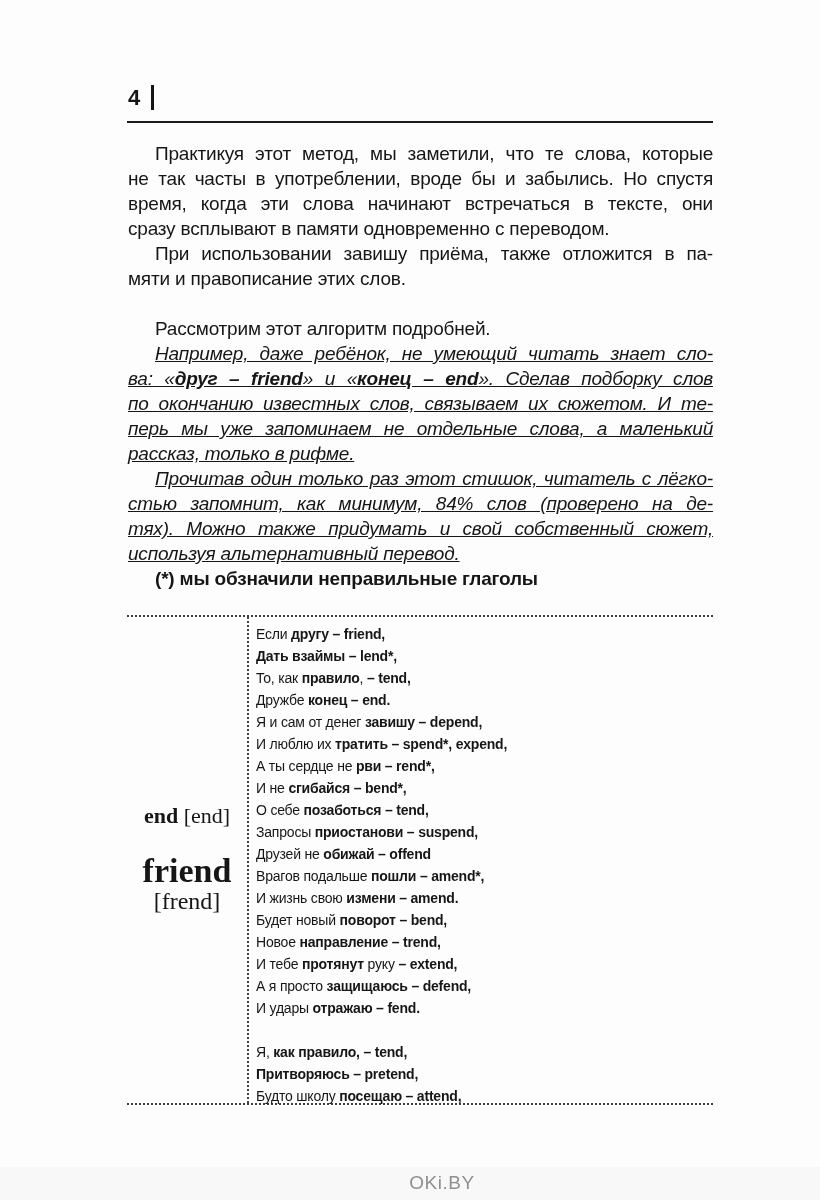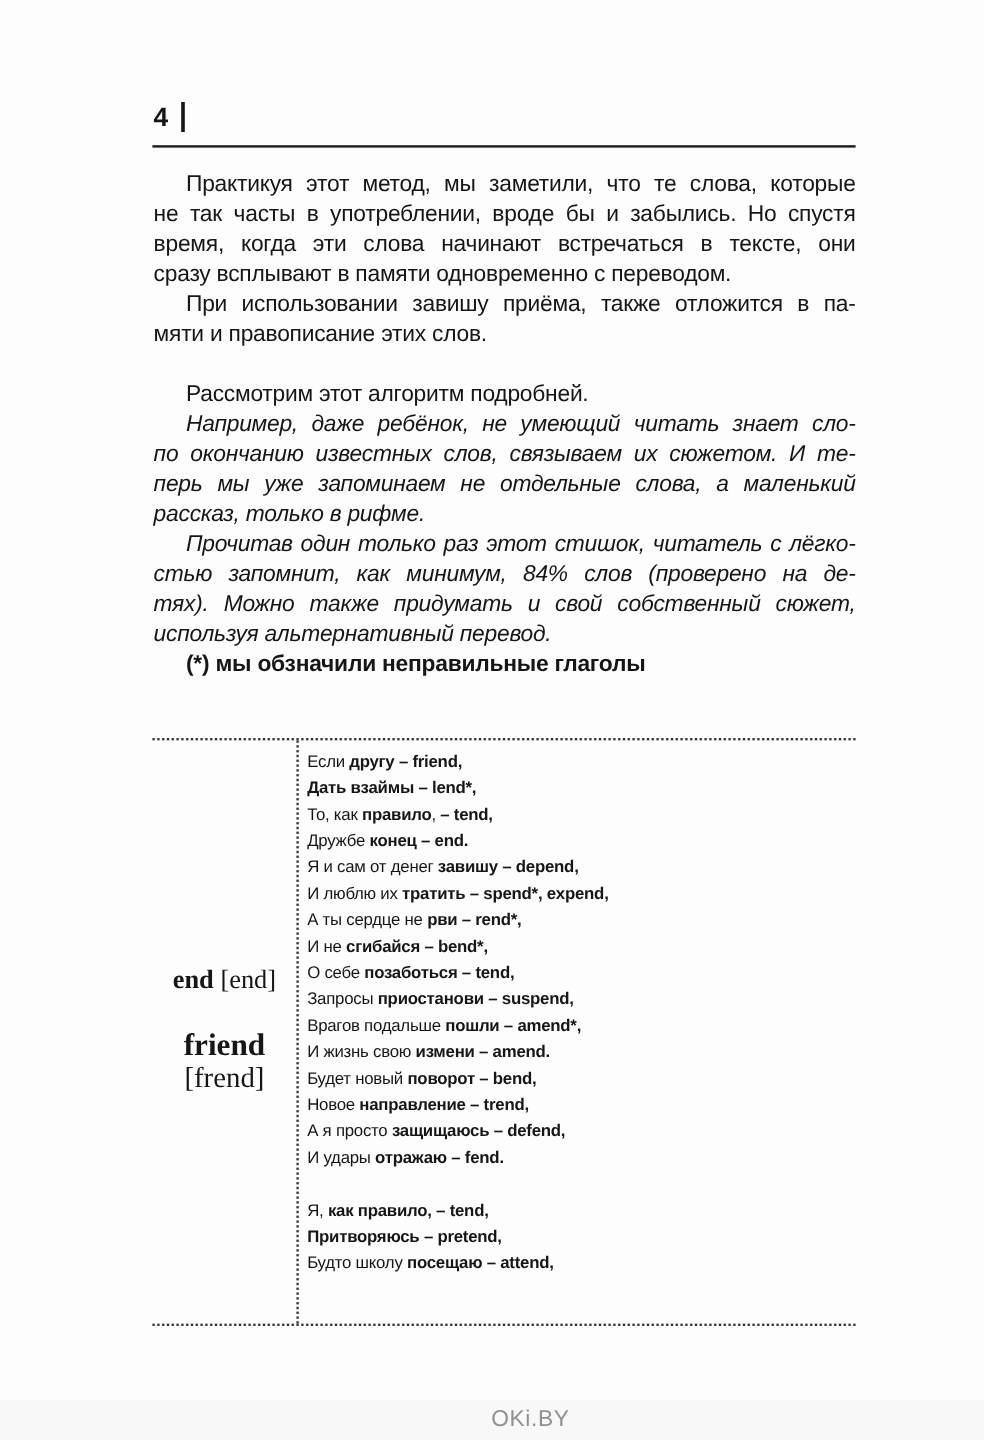--- a/index.html
+++ b/index.html
@@ -10,38 +10,38 @@
   
   .hdr{position:absolute;left:128px;top:85px;font-size:22px;font-weight:bold;}
   .hdr-bar{display:inline-block;width:2.5px;height:25px;background:#151515;margin-left:11px;vertical-align:-5px;}
   .hdr-rule{position:absolute;left:127px;top:121px;width:586px;height:2px;background:#1c1c1c;}
 
   
   .bodytext{position:absolute;left:128px;top:141px;width:585px;
             font-size:19px;line-height:25px;letter-spacing:-0.2px;}
   .para{margin:0;}
   .para.gap{margin-top:25px;}
-  .para.italic{font-style:italic;}
+  .para.italic{font-style:italic;text-decoration:underline;}
   .ln{text-align:justify;text-align-last:justify;white-space:normal;}
   .ln.last{text-align:justify;text-align-last:left;}
   .ln.ind{padding-left:27px;}
   .b{font-weight:bold;}
 
   
   .vtable{position:absolute;left:127px;top:615px;width:586px;height:490px;
           border-top:2px dotted #3f3f3f;border-bottom:2px dotted #3f3f3f;
           box-sizing:border-box;display:flex;}
   .vcell{position:relative;width:120px;flex:0 0 120px;
          font-family:"Liberation Serif","DejaVu Serif",serif;text-align:center;}
   .pcell{flex:1;border-left:2px dotted #3f3f3f;padding:6px 0 0 7px;box-sizing:border-box;}
   .vocab-entry{position:absolute;left:0;width:100%;}
   .vocab-entry.e1{top:186px;font-size:22px;}
   .vocab-entry.e2{top:240px;font-size:24px;line-height:27px;}
   .vw{font-weight:bold;}
-  .e2 .vw{font-size:26px;}
+  .e2 .vw{font-size:34px;}
 
   
   .poem{font-size:14px;line-height:22px;letter-spacing:-0.2px;}
   .poem .pl{white-space:nowrap;}
   .poem .pl.blank{height:22px;}
 
   
   .foot-band{position:absolute;left:0;top:1167px;width:820px;height:33px;background:#f8f8f8;}
   .watermark{position:absolute;left:0;top:1172px;width:820px;text-align:center;
              color:#909090;font-size:19px;letter-spacing:0.5px;padding-left:32px;}
@@ -65,20 +65,21 @@
       </div>
       <div class="para">
         <div class="ln ind"><span>При использовании завишу приёма, также отложится в па-</span></div>
         <div class="ln last"><span>мяти и правописание этих слов.</span></div>
       </div>
       <div class="para gap">
         <div class="ln ind last"><span>Рассмотрим этот алгоритм подробней.</span></div>
       </div>
       <div class="para italic">
         <div class="ln ind"><span>Например, даже ребёнок, не умеющий читать знает сло-</span></div>
+        <div class="ln"><span>ва: «</span><span class="b">друг – friend</span><span>» и «</span><span class="b">конец – end</span><span>». Сделав подборку слов</span></div>
         <div class="ln"><span>по окончанию известных слов, связываем их сюжетом. И те-</span></div>
         <div class="ln"><span>перь мы уже запоминаем не отдельные слова, а маленький</span></div>
         <div class="ln last"><span>рассказ, только в рифме.</span></div>
       </div>
       <div class="para italic">
         <div class="ln ind"><span>Прочитав один только раз этот стишок, читатель с лёгко-</span></div>
         <div class="ln"><span>стью запомнит, как минимум, 84% слов (проверено на де-</span></div>
         <div class="ln"><span>тях). Можно также придумать и свой собственный сюжет,</span></div>
         <div class="ln last"><span>используя альтернативный перевод.</span></div>
       </div>
@@ -103,24 +104,26 @@
           <div class="pl"><span>Если </span><span class="b">другу – friend,</span></div>
           <div class="pl"><span class="b">Дать взаймы – lend*,</span></div>
           <div class="pl"><span>То, как </span><span class="b">правило</span><span>, </span><span class="b">– tend,</span></div>
           <div class="pl"><span>Дружбе </span><span class="b">конец – end.</span></div>
           <div class="pl"><span>Я и сам от денег </span><span class="b">завишу – depend,</span></div>
           <div class="pl"><span>И люблю их </span><span class="b">тратить – spend*, expend,</span></div>
           <div class="pl"><span>А ты сердце не </span><span class="b">рви – rend*,</span></div>
           <div class="pl"><span>И не </span><span class="b">сгибайся – bend*,</span></div>
           <div class="pl"><span>О себе </span><span class="b">позаботься – tend,</span></div>
           <div class="pl"><span>Запросы </span><span class="b">приостанови – suspend,</span></div>
+          <div class="pl"><span>Друзей не </span><span class="b">обижай – offend</span></div>
           <div class="pl"><span>Врагов подальше </span><span class="b">пошли – amend*,</span></div>
           <div class="pl"><span>И жизнь свою </span><span class="b">измени – amend.</span></div>
           <div class="pl"><span>Будет новый </span><span class="b">поворот – bend,</span></div>
           <div class="pl"><span>Новое </span><span class="b">направление – trend,</span></div>
+          <div class="pl"><span>И тебе </span><span class="b">протянут</span><span> руку </span><span class="b">– extend,</span></div>
           <div class="pl"><span>А я просто </span><span class="b">защищаюсь – defend,</span></div>
           <div class="pl"><span>И удары </span><span class="b">отражаю – fend.</span></div>
           <div class="pl blank"></div>
           <div class="pl"><span>Я, </span><span class="b">как правило, – tend,</span></div>
           <div class="pl"><span class="b">Притворяюсь – pretend,</span></div>
           <div class="pl"><span>Будто школу </span><span class="b">посещаю – attend,</span></div>
         </div>
     </div>
   </div>
 

